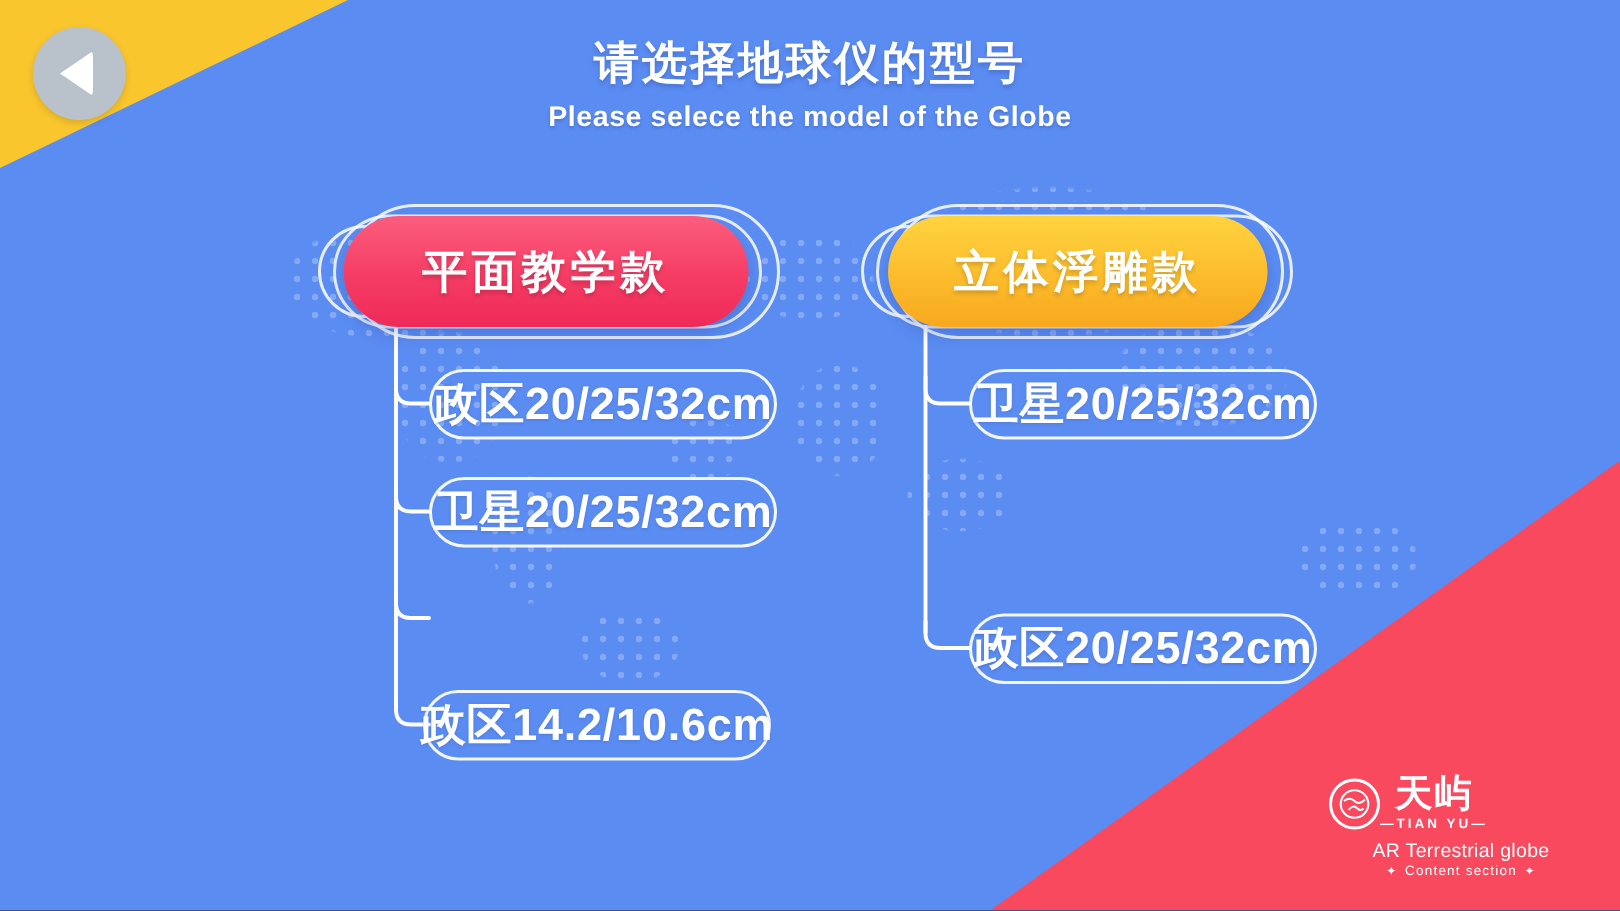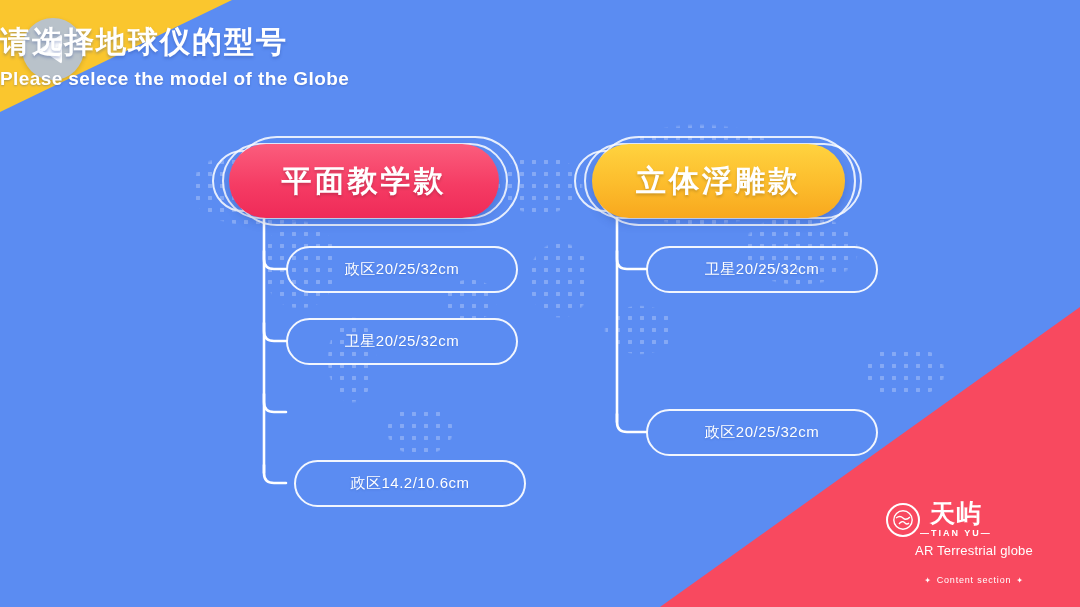--- a/index.html
+++ b/index.html
@@ -71,21 +71,21 @@
     border-top:15px solid transparent;
     border-bottom:15px solid transparent;
     border-right:22px solid #ffffff;
     margin-right:5px;
     border-radius:3px;
   }
 
   
   .header{
     position:absolute; left:0; right:0; top:22px;
-    text-align:left;
+    text-align:center;
   }
   .title{
     font-size:30px; font-weight:bold; color:#ffffff;
     letter-spacing:2px;
     text-shadow:0 2px 3px rgba(40,70,150,.35);
   }
   .subtitle{
     margin-top:5px;
     font-size:19px; font-weight:bold; color:#ffffff;
     letter-spacing:.4px;
@@ -126,21 +126,21 @@
     position:absolute;
     height:47px;
     display:flex; align-items:center; justify-content:center;
     border:2px solid rgba(255,255,255,.92);
     border-radius:999px;
     background:transparent;
     cursor:pointer;
     padding:0 22px;
   }
   .opt-pill .opt-label{
-    font-size:15px; color:#ffffff; font-weight:400;
+    font-size:30px; color:#ffffff; font-weight:700;
     letter-spacing:.5px; white-space:nowrap;
     text-shadow:0 1px 2px rgba(40,70,150,.25);
   }
 
   
   .connectors{ position:absolute; inset:0; pointer-events:none; }
 
   
   .brand{
     position:absolute; right:18px; bottom:22px;
@@ -162,21 +162,21 @@
   .brand-pinyin{
     margin-top:2px;
     font-size:9px; font-weight:bold; color:#ffffff;
     letter-spacing:2px; 
   }
   .brand-en{
     margin-top:5px;
     font-size:13px; color:#ffffff; font-weight:500; letter-spacing:.2px;
   }
   .brand-sub{
-    margin-top:17px;
+    margin-top:1px;
     font-size:9px; color:#ffffff; letter-spacing:.8px;
   }
   .brand-sub .star{ font-size:8px; margin:0 5px; }
 </style>
 </head>
 <body>
 
 <div id="stage">
 
   <div class="map-dots"></div>
@@ -225,21 +225,21 @@
   <div class="cat-btn" id="cat-relief">
     <span class="cat-label">立体浮雕款</span>
   </div>
 
   <div class="opt-pill" style="left:286px; top:246px; width:232px;">
     <span class="opt-label">政区20/25/32cm</span>
   </div>
   <div class="opt-pill" style="left:286px; top:318px; width:232px;">
     <span class="opt-label">卫星20/25/32cm</span>
   </div>
-  <div class="opt-pill" style="left:294px; top:460px; width:232px;">
+  <div class="opt-pill" style="left:282px; top:460px; width:232px;">
     <span class="opt-label">政区14.2/10.6cm</span>
   </div>
 
   <div class="opt-pill" style="left:646px; top:246px; width:232px;">
     <span class="opt-label">卫星20/25/32cm</span>
   </div>
   <div class="opt-pill" style="left:646px; top:409px; width:232px;">
     <span class="opt-label">政区20/25/32cm</span>
   </div>
 

